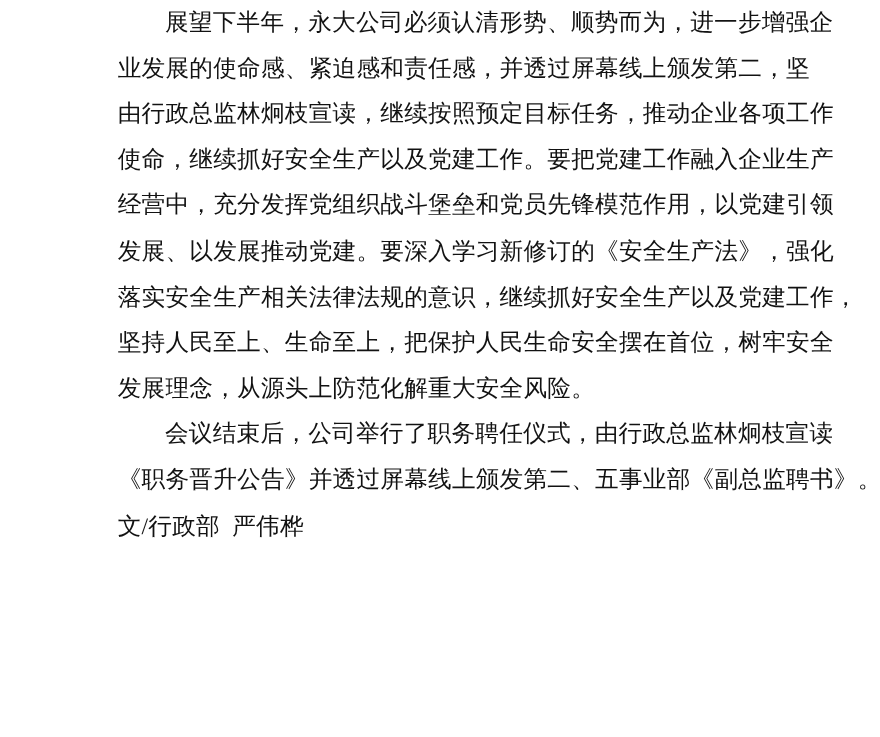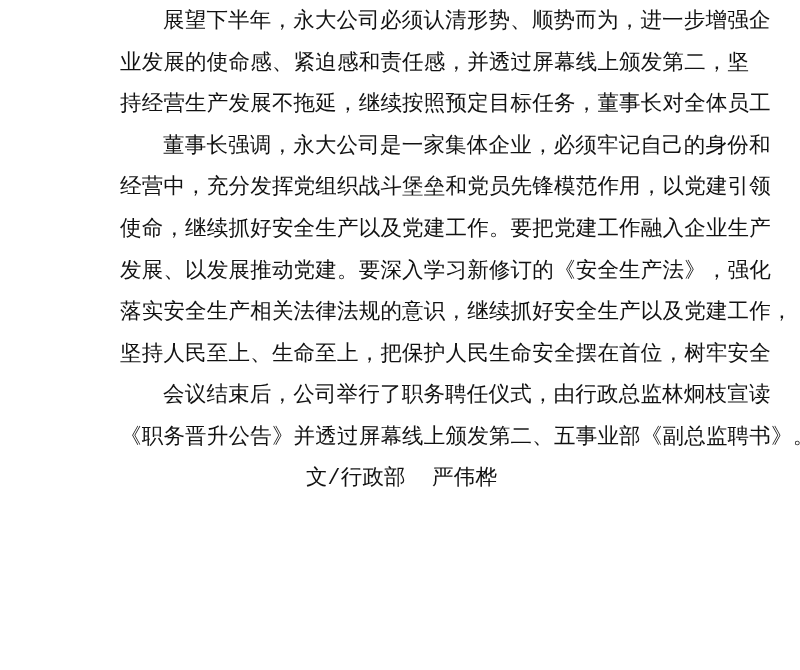--- a/index.html
+++ b/index.html
@@ -11,56 +11,55 @@
     position: relative;
     width: 800px;
     height: 670px;
     background: #ffffff;
     overflow: hidden;
     font-family: "Liberation Serif", "DejaVu Serif", serif;
     color: #121212;
   }
   .textblock {
     position: absolute;
-    left: 120px;
+    left: 107px;
     top: 0;
     width: 563px;
   }
   .line {
     height: 41.6px;
     line-height: 41.6px;
     font-size: 21.5px;
     white-space: nowrap;
     letter-spacing: 0.2px;
   }
   .line.first {
     text-indent: 2em;
   }
   .line.sig {
-    text-align: center;
+    text-align: left;
     white-space: pre;
-    font-family: Liberation Mono, monospace;
   }
 </style>
 </head>
 <body>
 
 <div class="page">
   <div class="textblock">
 
     <div class="line first">展望下半年，永大公司必须认清形势、顺势而为，进一步增强企</div>
     <div class="line">业发展的使命感、紧迫感和责任感，并透过屏幕线上颁发第二，坚</div>
-    <div class="line">持经营生产发展不拖延，继续按照预定目标任务，董事长对全体员工</div>
+    <div class="line">由行政总监林炯枝宣读，继续按照预定目标任务，推动企业各项工作</div>
 
-    <div class="line first">董事长强调，永大公司是一家集体企业，必须牢记自己的身份和</div>
+    <div class="line">使命，继续抓好安全生产以及党建工作。要把党建工作融入企业生产</div>
     <div class="line">经营中，充分发挥党组织战斗堡垒和党员先锋模范作用，以党建引领</div>
-    <div class="line">使命，继续抓好安全生产以及党建工作。要把党建工作融入企业生产</div>
     <div class="line">发展、以发展推动党建。要深入学习新修订的《安全生产法》，强化</div>
     <div class="line">落实安全生产相关法律法规的意识，继续抓好安全生产以及党建工作，</div>
     <div class="line">坚持人民至上、生命至上，把保护人民生命安全摆在首位，树牢安全</div>
+    <div class="line">发展理念，从源头上防范化解重大安全风险。</div>
 
     <div class="line first">会议结束后，公司举行了职务聘任仪式，由行政总监林炯枝宣读</div>
     <div class="line">《职务晋升公告》并透过屏幕线上颁发第二、五事业部《副总监聘书》。</div>
 
     <div class="line sig">文/行政部  严伟桦</div>
 
   </div>
 </div>
 
 </body></html>

